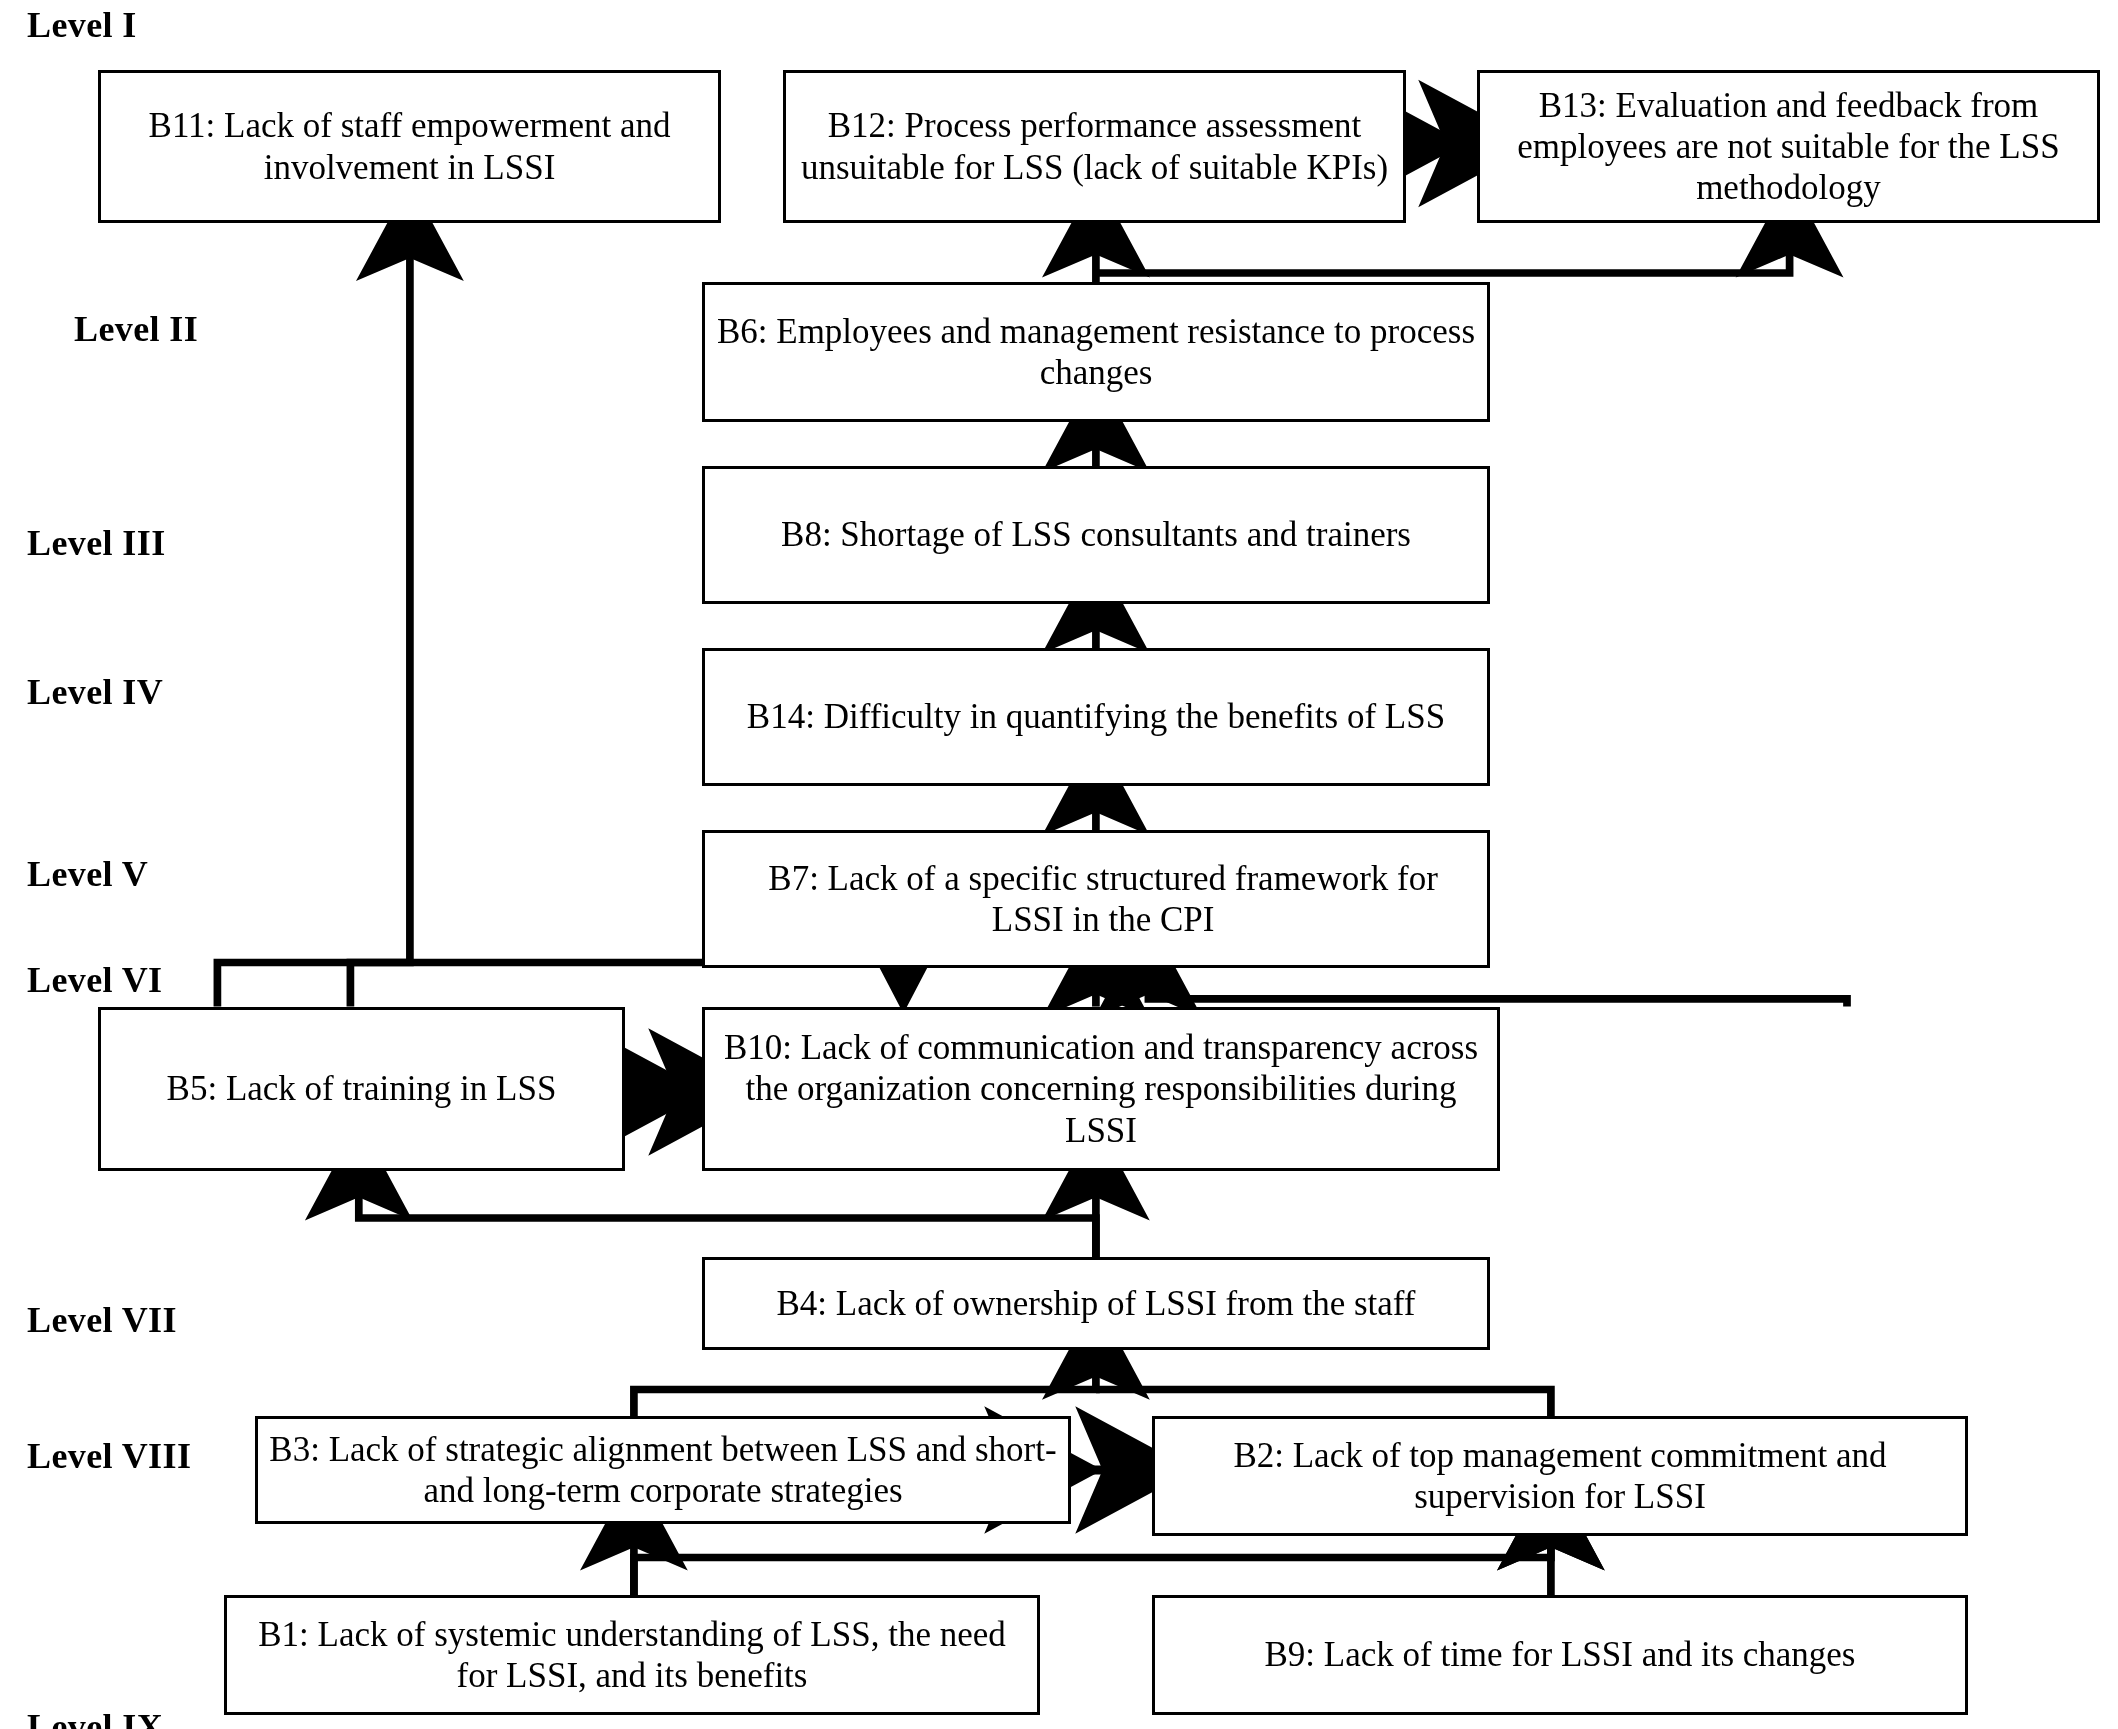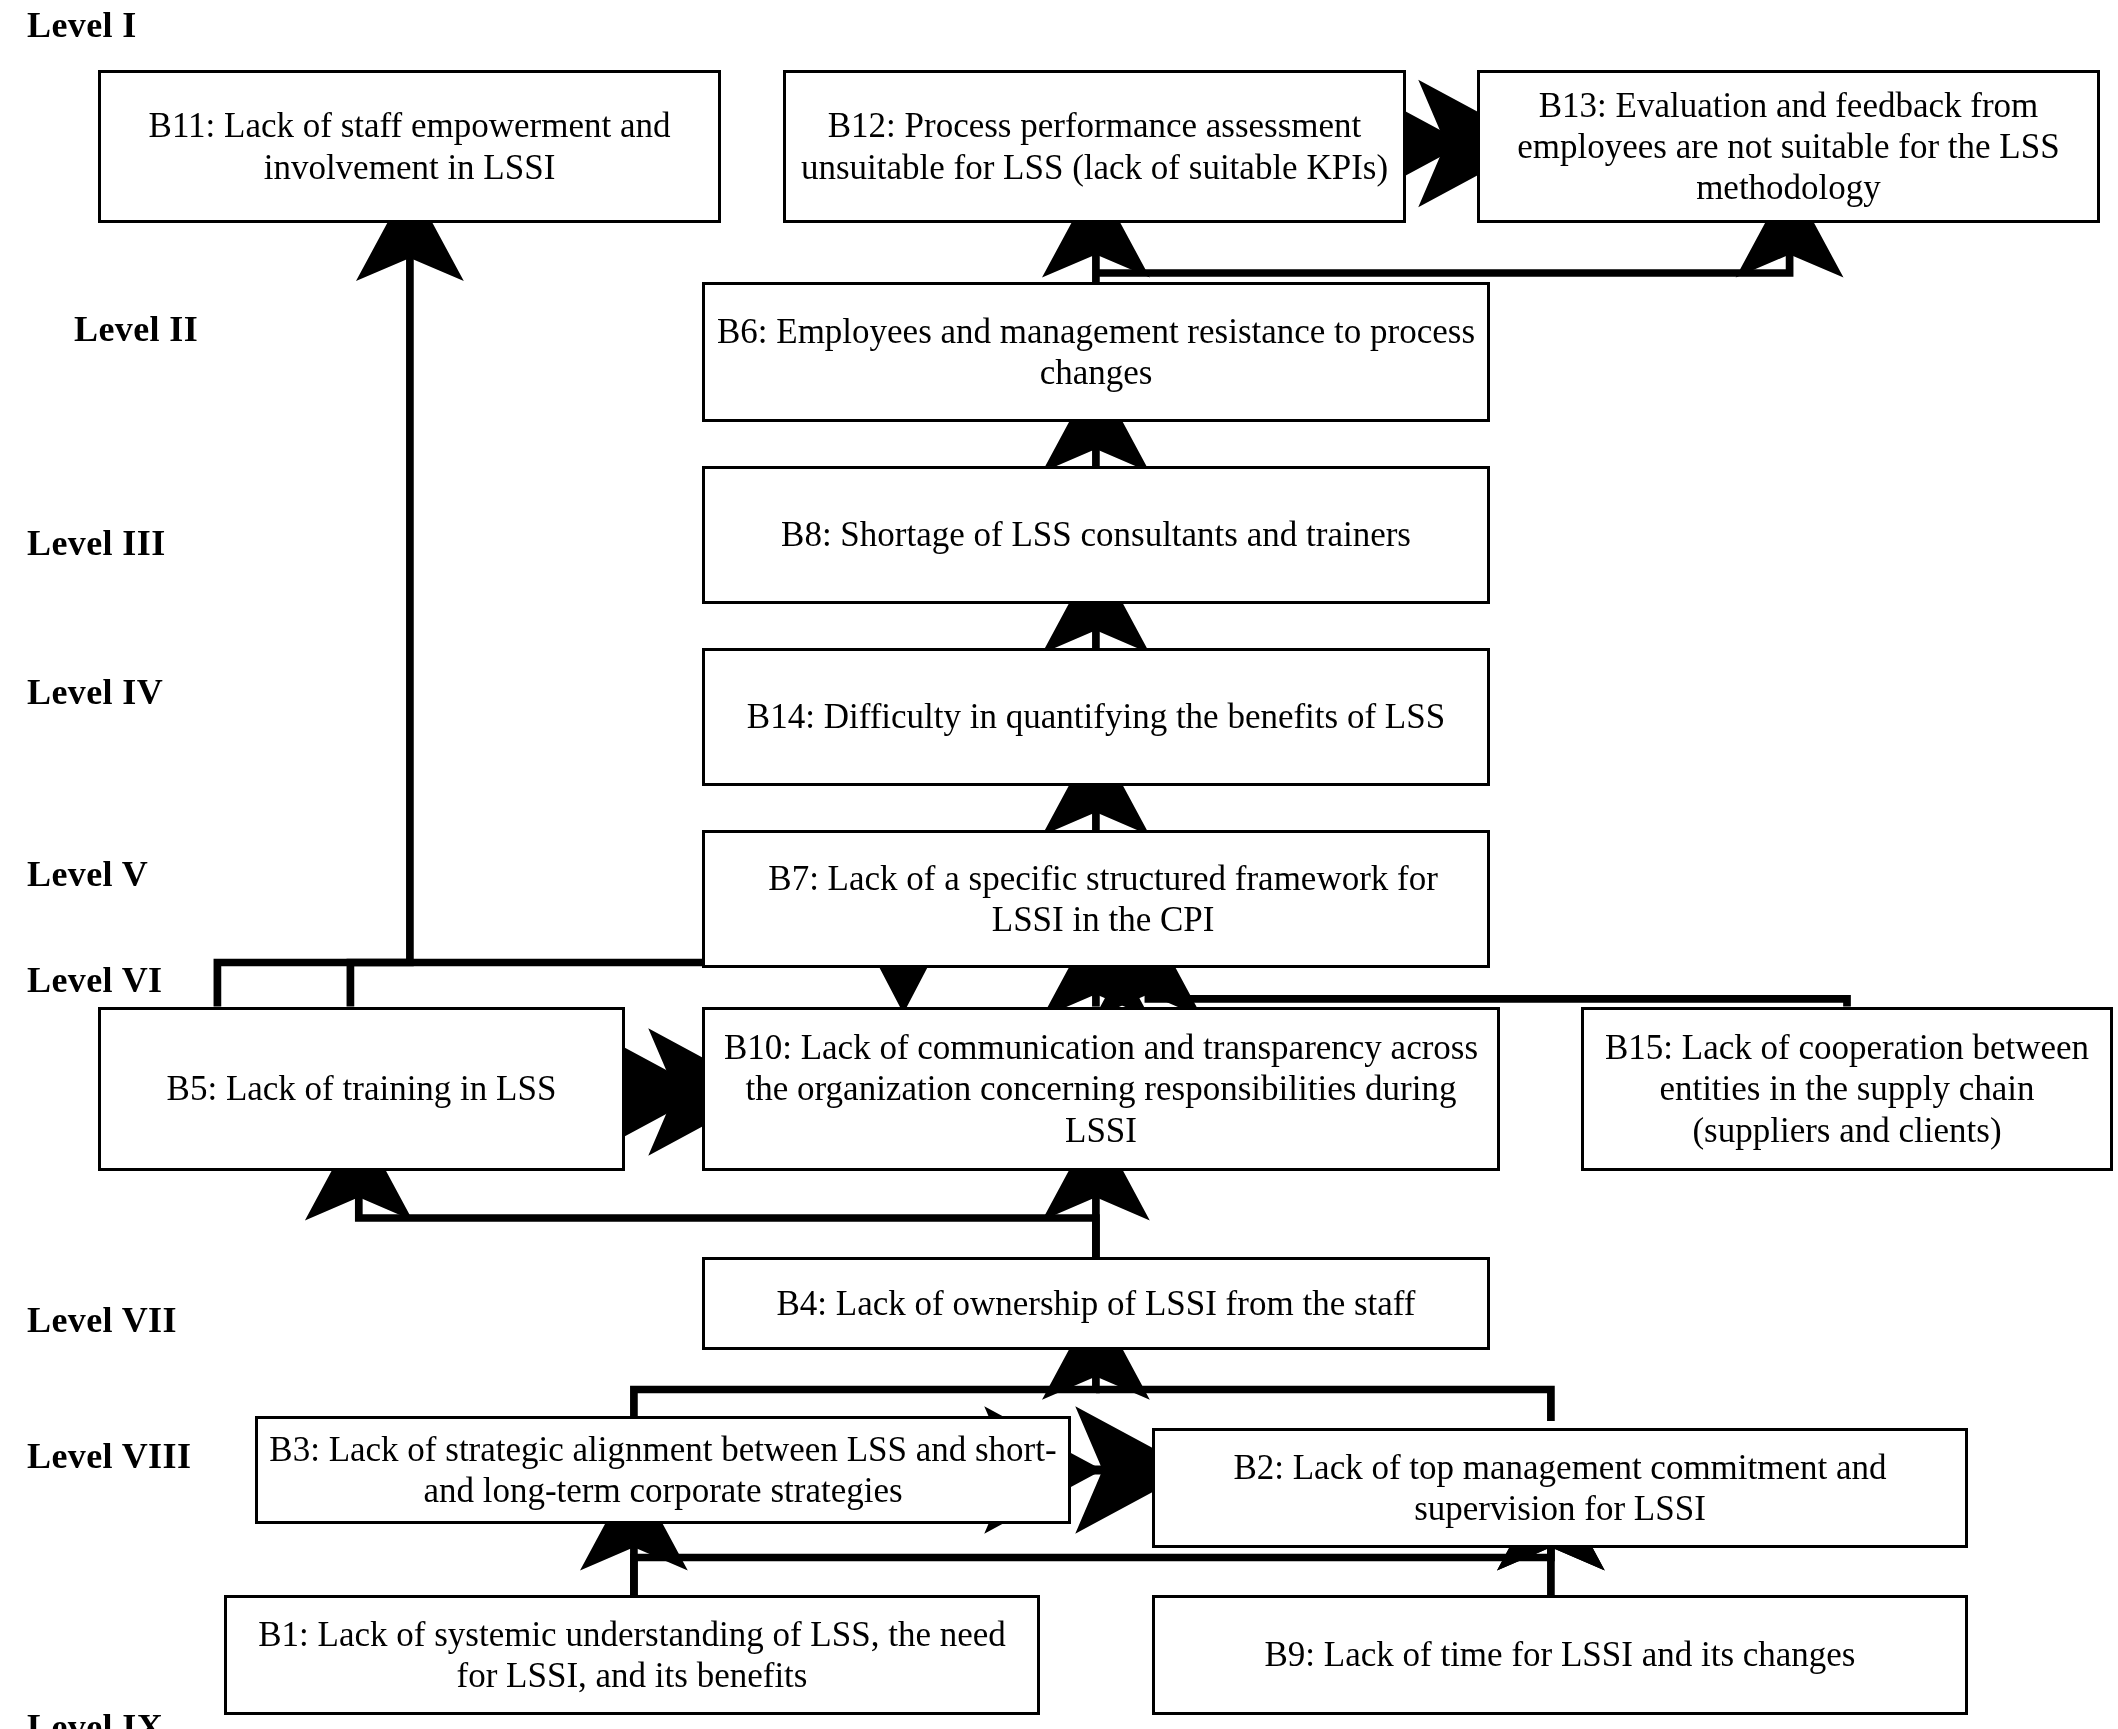--- a/index.html
+++ b/index.html
@@ -147,33 +147,30 @@
   </div>
 
   <div class="node" style="left:98px; top:1007px; width:527px; height:164px;">
     <span>B5: Lack of training in LSS</span>
   </div>
 
   <div class="node" style="left:702px; top:1007px; width:798px; height:164px;">
     <span>B10: Lack of communication and transparency across the organization concerning responsibilities during LSSI</span>
   </div>
 
-  <div class="node" style="left:1581px; top:1007px; width:532px; height:164px;">
-    <span>B15: Lack of cooperation between entities in the supply chain (suppliers and clients)</span>
-  </div>
 
   <div class="node" style="left:702px; top:1257px; width:788px; height:93px;">
     <span>B4: Lack of ownership of LSSI from the staff</span>
   </div>
 
   <div class="node" style="left:224px; top:1416px; width:816px; height:108px;margin-left:31px;">
     <span>B3: Lack of strategic alignment between LSS and short- and long-term corporate strategies</span>
   </div>
 
-  <div class="node" style="left:1152px; top:1416px; width:816px; height:120px;margin-top:12px;">
+  <div class="node" style="left:1152px; top:1416px; width:816px; height:120px;">
     <span>B2: Lack of top management commitment and supervision for LSSI</span>
   </div>
 
   <div class="node" style="left:224px; top:1595px; width:816px; height:120px;">
     <span>B1: Lack of systemic understanding of LSS, the need for LSSI, and its benefits</span>
   </div>
 
   <div class="node" style="left:1152px; top:1595px; width:816px; height:120px;">
     <span>B9: Lack of time for LSSI and its changes</span>
   </div>

